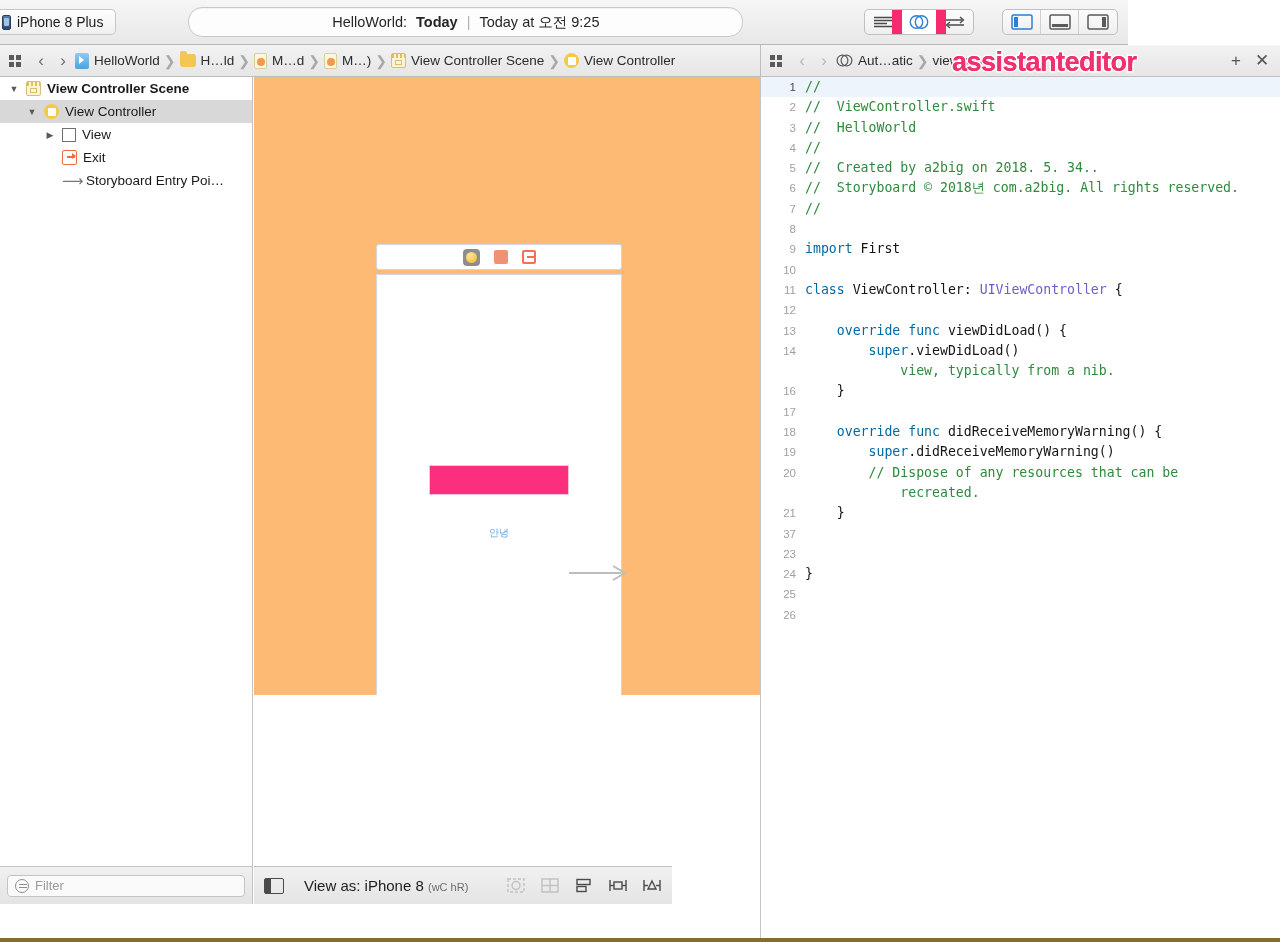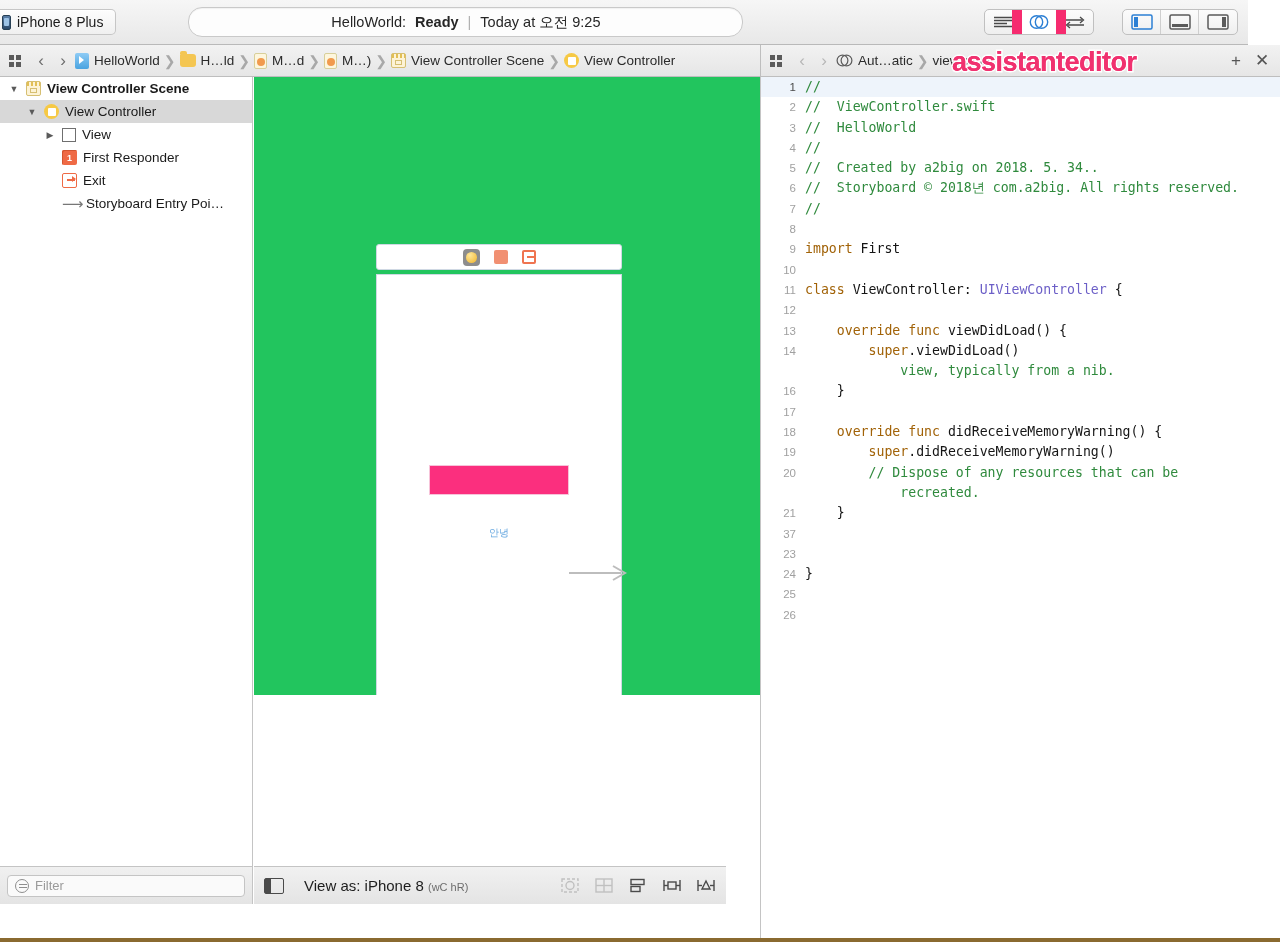--- a/index.html
+++ b/index.html
@@ -7,21 +7,21 @@
   body {
     font-family:"Liberation Sans", sans-serif;
     font-size:13px;
     color:#1a1a1a;
     background:#fff;
     -webkit-font-smoothing:antialiased;
   }
 
   
   .toolbar {
-    position:absolute; left:0; top:0; width:1248px; height:45px;
+    position:absolute; left:0; top:0; width:1128px; height:45px;
     background:linear-gradient(#f6f6f6,#e8e8e8);
     border-bottom:1px solid #b9b9b9;
     display:flex; align-items:center;
   }
   .scheme-pill {
     margin-left:-4px;
     height:26px; padding:0 12px 0 6px;
     background:linear-gradient(#fdfdfd,#f0f0f0);
     border:1px solid #c6c6c6; border-left:none;
     border-radius:0 5px 5px 0;
@@ -193,21 +193,21 @@
     color:#9b9b9b; font-size:13px;
   }
   .filter-glyph { width:14px; height:14px; border:1.4px solid #8e8e8e; border-radius:50%;
     position:relative; flex:none; }
   .filter-glyph:after { content:""; position:absolute; left:2.5px; top:4px; width:8px; height:1.4px;
     background:#8e8e8e; box-shadow:0 3px 0 #8e8e8e, 1.5px 6px 0 -1px #8e8e8e; }
 
   
   .canvas {
     position:absolute; left:254px; top:77px; width:506px; height:618px;
-    background:#22c55e; overflow:hidden;
+    background:#fdba74; overflow:hidden;
   }
   .scene-dock {
     position:absolute; left:122px; top:167px; width:246px; height:26px;
     background:#fff; border:1px solid #cfd8e3; border-radius:3px;
     display:flex; align-items:center; justify-content:center; gap:14px;
   }
   .dock-vc {
     width:17px; height:17px; border-radius:4px;
     background:#8d8d8d; display:flex; align-items:center; justify-content:center;
   }
@@ -228,21 +228,21 @@
   }
   .hello-label {
     position:absolute; left:0; right:0; top:251px;
     text-align:center; color:#6aa9e0; font-size:10px;
   }
   .entry-arrow {
     position:absolute; left:315px; top:486px; width:60px; height:20px;
   }
 
   .canvas-bottom {
-    position:absolute; left:254px; bottom:38px; width:472px; height:38px;
+    position:absolute; left:254px; bottom:38px; width:418px; height:38px;
     background:linear-gradient(#f1f1f1,#e4e4e4);
     border-top:1px solid #c4c4c4;
     display:flex; align-items:center; padding:0 10px; gap:14px;
   }
   .cb-toggle {
     width:20px; height:16px; border:1.6px solid #4a4a4a; border-radius:2px;
     display:flex; flex:none;
   }
   .cb-toggle i { width:6px; background:#4a4a4a; display:block; }
   .view-as { font-size:15px; color:#1d1d1d; margin-left:6px; }
@@ -261,21 +261,21 @@
   .code-line.cur { background:#eef4fb; }
   .gutter {
     width:44px; flex:none; text-align:right; padding-right:9px;
     color:#a0a0a0; font-size:11.5px; line-height:20.3px;
     font-family:"Liberation Sans",sans-serif;
     user-select:none;
   }
   .code-line.cur .gutter { color:#4a4a4a; }
   .code-text { white-space:pre; flex:1; padding-right:4px; }
   .cmt { color:#2f8a3d; }
-  .kw  { color:#a16207;text-align:right; }
+  .kw  { color:#0369a1;text-align:right; }
   .typ { color:#6c5fc7; }
   .pln { color:#151515; }
 
   
   .bottom-strip {
     position:absolute; left:0; bottom:0; width:1280px; height:4px;
     background:#8a6a30;
   }
 </style>
 </head>
@@ -283,21 +283,21 @@
 
 <div class="toolbar">
 
   <div class="scheme-pill">
     <span class="phone-glyph"></span>
     <span>iPhone 8 Plus</span>
   </div>
 
   <div class="status-pill">
     <span>HelloWorld:</span>
-    <span class="ready">Ready</span>
+    <span class="ready">Today</span>
     <span class="sep">|</span>
     <span>Today at 오전 9:25</span>
   </div>
 
   <div class="tb-right">
 
     <div class="seg-group">
       <div class="seg-btn">
         <svg width="20" height="13" viewBox="0 0 20 13">
           <g stroke="#4a4a4a" stroke-width="1.3">
@@ -459,25 +459,20 @@
     <span class="ic ic-vc"></span>
     <span class="ol-label">View Controller</span>
   </div>
 
   <div class="ol-row" style="padding-left:44px">
     <span class="disc">▶</span>
     <span class="ic ic-view-sq"></span>
     <span class="ol-label">View</span>
   </div>
 
-  <div class="ol-row" style="padding-left:44px">
-    <span class="disc none">▶</span>
-    <span class="ic ic-fr"></span>
-    <span class="ol-label">First Responder</span>
-  </div>
 
   <div class="ol-row" style="padding-left:44px">
     <span class="disc none">▶</span>
     <span class="ic ic-exit"></span>
     <span class="ol-label">Exit</span>
   </div>
 
   <div class="ol-row" style="padding-left:44px">
     <span class="disc none">▶</span>
     <span class="ic-entry">⟶</span>

